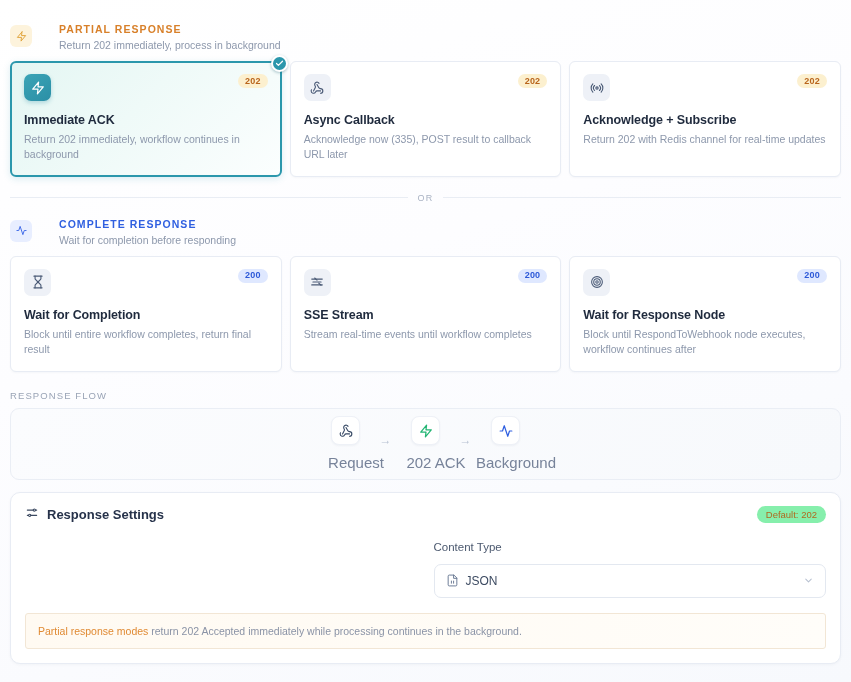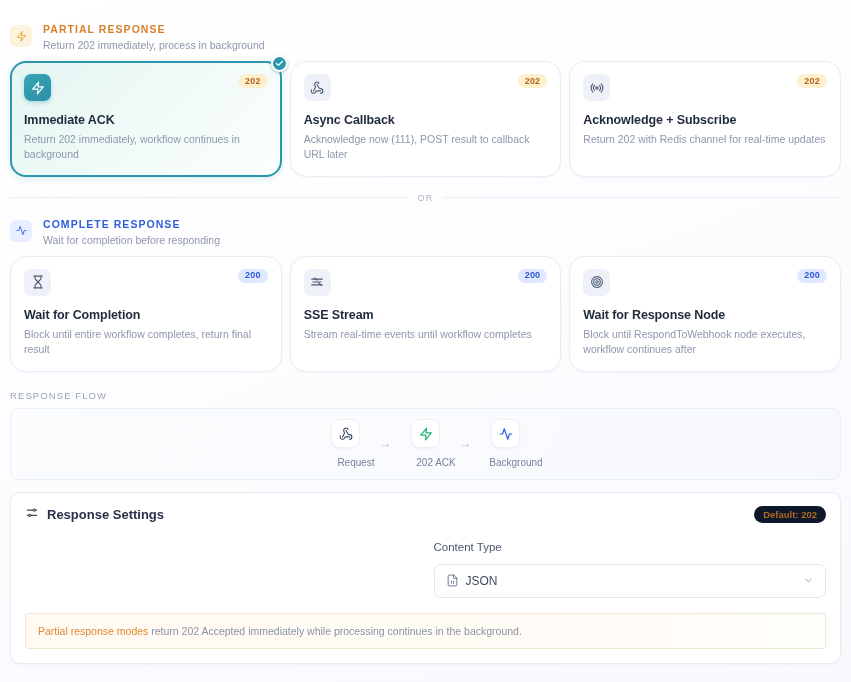--- a/index.html
+++ b/index.html
@@ -10,38 +10,38 @@
     color: #29354b;
     overflow: hidden;
   }
   .page { width: 851px; height: 682px; position: relative; padding: 8px 10px 0 10px; }
 
   
   .hdr-title { font-size: 13.5px; font-weight: bold; color: #1f2a3d; letter-spacing: .1px; }
   .hdr-sub   { font-size: 11.5px; color: #7b879c; margin-top: 3px; }
 
   
-  .group { display: flex; align-items: flex-start; gap: 11px; margin-top: 15px; }
+  .group { display: flex; align-items: flex-start; gap: 27px; margin-top: 15px; }
   .group-ico {
     width: 22px; height: 22px; border-radius: 6px;
     display: flex; align-items: center; justify-content: center; flex: none;
     margin-top: 2px;
   }
   .group-ico.amber { background: #fdf3dc; }
   .group-ico.blue  { background: #e8eeff; }
   .group-label { font-size: 10.5px; font-weight: bold; letter-spacing: 1.05px; }
   .group-label.amber { color: #d8802a; }
   .group-label.blue  { color: #2f5fe0; }
   .group-desc { font-size: 10.5px; color: #8d98ac; margin-top: 4px; }
 
   
   .grid { display: grid; grid-template-columns: 1fr 1fr 1fr; gap: 8px; margin-top: 10px; }
   .card {
     position: relative; background: #fff;
-    border: 1px solid #e8ecf4; border-radius: 16px;
+    border: 1px solid #e8ecf4; border-radius: 6px;
     padding: 12px 13px 14px 13px; min-height: 91px;
     box-shadow: 0 1px 2px rgba(30,45,80,.035);
   }
   .card.selected {
     border: 2px solid #2b97ac;
     background: linear-gradient(135deg, #e4f6f3 0%, #effaf8 45%, #fbfefe 100%);
     box-shadow: 0 2px 7px rgba(43,151,172,.17);
     padding: 11px 12px 13px 12px;
   }
   .card-top { display: flex; justify-content: space-between; align-items: flex-start; }
@@ -88,36 +88,36 @@
     height: 72px; display: flex; align-items: center; justify-content: center;
   }
   .flow-row { display: flex; align-items: flex-start; gap: 6px; }
   .flow-step { display: flex; flex-direction: column; align-items: center; width: 56px; }
   .flow-ico {
     width: 29px; height: 29px; border-radius: 8px; background: #fff;
     border: 1px solid #eef1f7;
     display: flex; align-items: center; justify-content: center;
     box-shadow: 0 1px 2px rgba(40,60,100,.05);
   }
-  .flow-name { font-size: 10px; color: #77839a; margin-top: 9px; white-space: nowrap; margin-left: 21px; }
+  .flow-name { font-size: 15px; color: #77839a; margin-top: 9px; white-space: nowrap; margin-left: 21px; }
   .flow-arrow { color: #b9c2d2; font-size: 12px; margin-top: 17px; }
 
   
   .settings {
     margin-top: 12px; background: #fff;
     border: 1px solid #e8ecf4; border-radius: 10px;
     padding: 13px 14px 14px 14px;
     box-shadow: 0 1px 3px rgba(30,45,80,.04);
   }
   .set-head { display: flex; align-items: center; justify-content: space-between; text-align: center; }
   .set-head-l { display: flex; align-items: center; gap: 8px; }
   .set-title { font-size: 13px; font-weight: bold; color: #26324a; }
   .set-default {
-    background: #0f172a; color: #b0691f; font-size: 9.5px;
-    border-radius: 11px; padding: 4px 9px; line-height: 1; font-weight: bold;
+    background: #86efac; color: #b0691f; font-size: 9.5px;
+    border-radius: 11px; padding: 4px 9px; line-height: 1;
   }
   .fields { display: grid; grid-template-columns: 1fr 1fr; gap: 16px; margin-top: 17px; }
   .field-head { display: flex; align-items: baseline; justify-content: space-between; height: 15px; }
   .field-label { font-size: 11.5px; color: #4c596f; }
   .reset-link { font-size: 9.5px; color: #7fb0bd; }
   .select {
     margin-top: 8px; height: 34px; border-radius: 7px;
     border: 1px solid #e3e8f0; background: #fff;
     display: flex; align-items: center; padding: 0 11px; gap: 7px;
   }
@@ -177,21 +177,21 @@
         <span class="ico-box">
           <svg width="14" height="14" viewBox="0 0 24 24" fill="none" stroke="#4a5a76" stroke-width="1.9" stroke-linecap="round" stroke-linejoin="round">
               <path d="M18 16.98h-5.99c-1.1 0-1.95.94-2.48 1.9A4 4 0 0 1 2 17c.01-.7.2-1.4.57-2"></path>
               <path d="m6 17 3.13-5.78c.53-.97.1-2.18-.5-3.1a4 4 0 1 1 6.89-4.06"></path>
               <path d="m12 6 3.13 5.73C15.66 12.7 16.9 13 18 13a4 4 0 0 1 0 8"></path>
             </svg>
         </span>
         <span class="badge amber">202</span>
       </div>
       <div class="card-title">Async Callback</div>
-      <div class="card-desc">Acknowledge now (111), POST result to callback URL later</div>
+      <div class="card-desc">Acknowledge now (335), POST result to callback URL later</div>
     </div>
 
     <div class="card">
       <div class="card-top">
         <span class="ico-box">
           <svg width="14" height="14" viewBox="0 0 24 24" fill="none" stroke="#4a5a76" stroke-width="1.9" stroke-linecap="round" stroke-linejoin="round">
               <path d="M4.9 19.1C1 15.2 1 8.8 4.9 4.9"></path>
               <path d="M7.8 16.2c-2.3-2.3-2.3-6.1 0-8.5"></path>
               <circle cx="12" cy="12" r="2"></circle>
               <path d="M16.2 7.8c2.3 2.3 2.3 6.1 0 8.5"></path>

